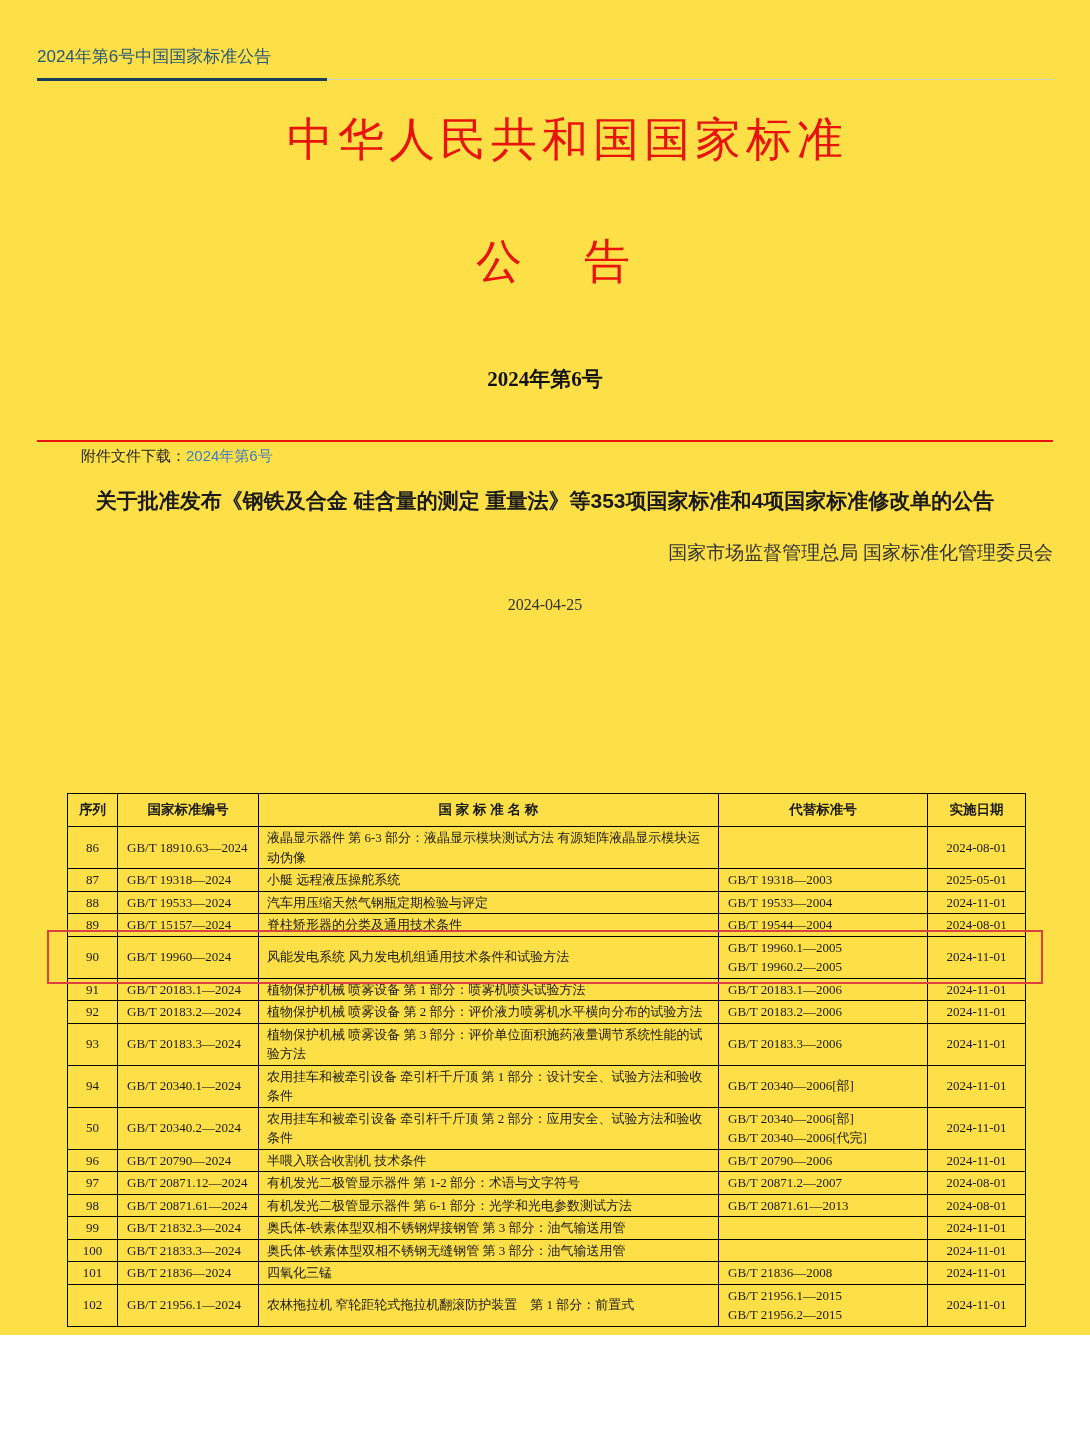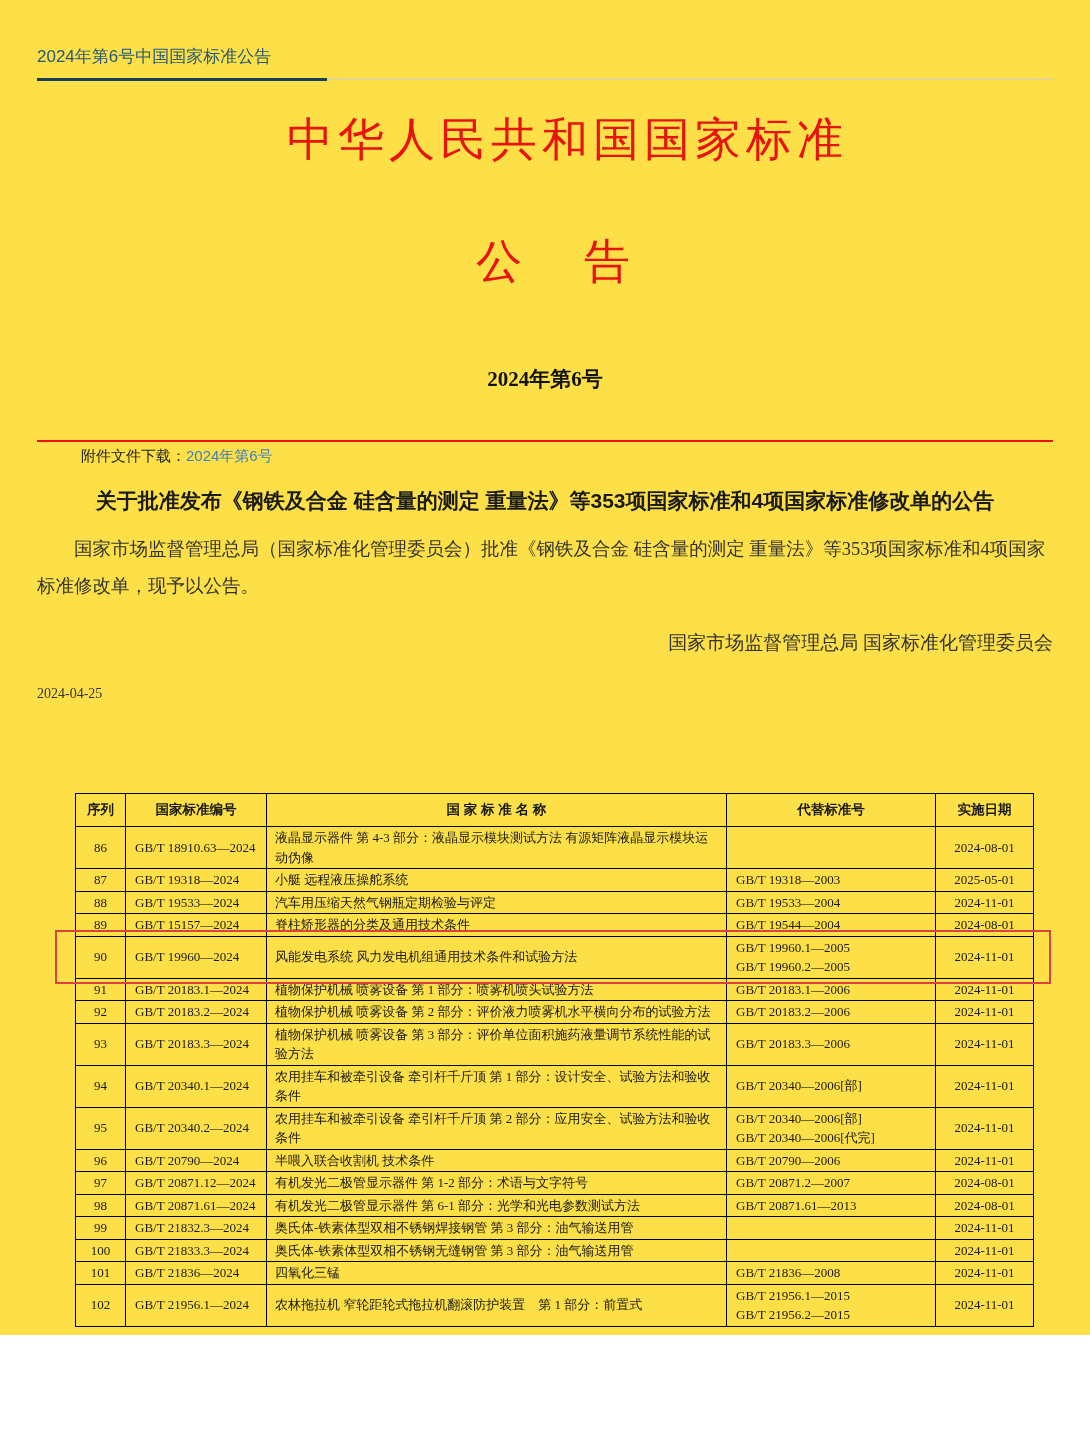--- a/index.html
+++ b/index.html
@@ -64,23 +64,23 @@
     color: #1a1a1a;
   }
   .doc-para {
     margin: 16px 37px 0;
     font-size: 18.5px;
     line-height: 37px;
     text-indent: 2em;
     color: #333333;
   }
   .signature { margin: 25px 37px 0; text-align: right; font-size: 19px; color: #333333; }
-  .doc-date { margin: 30px 37px 0; text-align: left; font-size: 14px; color: #333333; }
-
-  .table-section { position: absolute; left: 75px; top: 793px; width: 958px; }
+  .doc-date { margin: 30px 37px 0; text-align: center; font-size: 16px; color: #333333; }
+
+  .table-section { position: absolute; left: 67px; top: 793px; width: 958px; }
   table.standards {
     border-collapse: collapse;
     table-layout: fixed;
     width: 958px;
     font-size: 13px;
     color: #1a1a1a;
   }
   table.standards th, table.standards td {
     border: 1px solid #000000;
     vertical-align: middle;
@@ -129,21 +129,20 @@
   <div class="sub-title">公　告</div>
   <div class="issue-no">2024年第6号</div>
 
   <div class="red-rule"></div>
 
   <div class="attach-row">
     <span>附件文件下载：</span><span class="link">2024年第6号</span>
   </div>
 
   <div class="doc-heading">关于批准发布《钢铁及合金 硅含量的测定 重量法》等353项国家标准和4项国家标准修改单的公告</div>
-  <div class="doc-para">国家市场监督管理总局（国家标准化管理委员会）批准《钢铁及合金 硅含量的测定 重量法》等353项国家标准和4项国家标准修改单，现予以公告。</div>
   <div class="signature">国家市场监督管理总局 国家标准化管理委员会</div>
   <div class="doc-date">2024-04-25</div>
 
   <div class="table-section">
     <div class="highlight-box" style="display: block; top: 137px; height: 50px;"></div>
     <table class="standards">
       <colgroup>
         <col style="width:50px">
           <col style="width:141px">
           <col style="width:460px">
@@ -156,21 +155,21 @@
           <th>国家标准编号</th>
           <th>国 家 标 准 名 称</th>
           <th>代替标准号</th>
           <th>实施日期</th>
         </tr>
       </thead>
       <tbody>
           <tr>
             <td class="c-seq">86</td>
             <td class="c-code">GB/T 18910.63—2024</td>
-            <td class="c-name">液晶显示器件 第 4-3 部分：液晶显示模块测试方法 有源矩阵液晶显示模块运动伪像</td>
+            <td class="c-name">液晶显示器件 第 6-3 部分：液晶显示模块测试方法 有源矩阵液晶显示模块运动伪像</td>
             <td class="c-rep"></td>
             <td class="c-date">2024-08-01</td>
           </tr>
           <tr>
             <td class="c-seq">87</td>
             <td class="c-code">GB/T 19318—2024</td>
             <td class="c-name">小艇 远程液压操舵系统</td>
             <td class="c-rep">
               <div>GB/T 19318—2003</div>
             </td>
@@ -234,21 +233,21 @@
           <tr>
             <td class="c-seq">94</td>
             <td class="c-code">GB/T 20340.1—2024</td>
             <td class="c-name">农用挂车和被牵引设备 牵引杆千斤顶 第 1 部分：设计安全、试验方法和验收条件</td>
             <td class="c-rep">
               <div>GB/T 20340—2006[部]</div>
             </td>
             <td class="c-date">2024-11-01</td>
           </tr>
           <tr>
-            <td class="c-seq">95</td>
+            <td class="c-seq">50</td>
             <td class="c-code">GB/T 20340.2—2024</td>
             <td class="c-name">农用挂车和被牵引设备 牵引杆千斤顶 第 2 部分：应用安全、试验方法和验收条件</td>
             <td class="c-rep">
               <div>GB/T 20340—2006[部]</div>
               <div>GB/T 20340—2006[代完]</div>
             </td>
             <td class="c-date">2024-11-01</td>
           </tr>
           <tr>
             <td class="c-seq">96</td>

